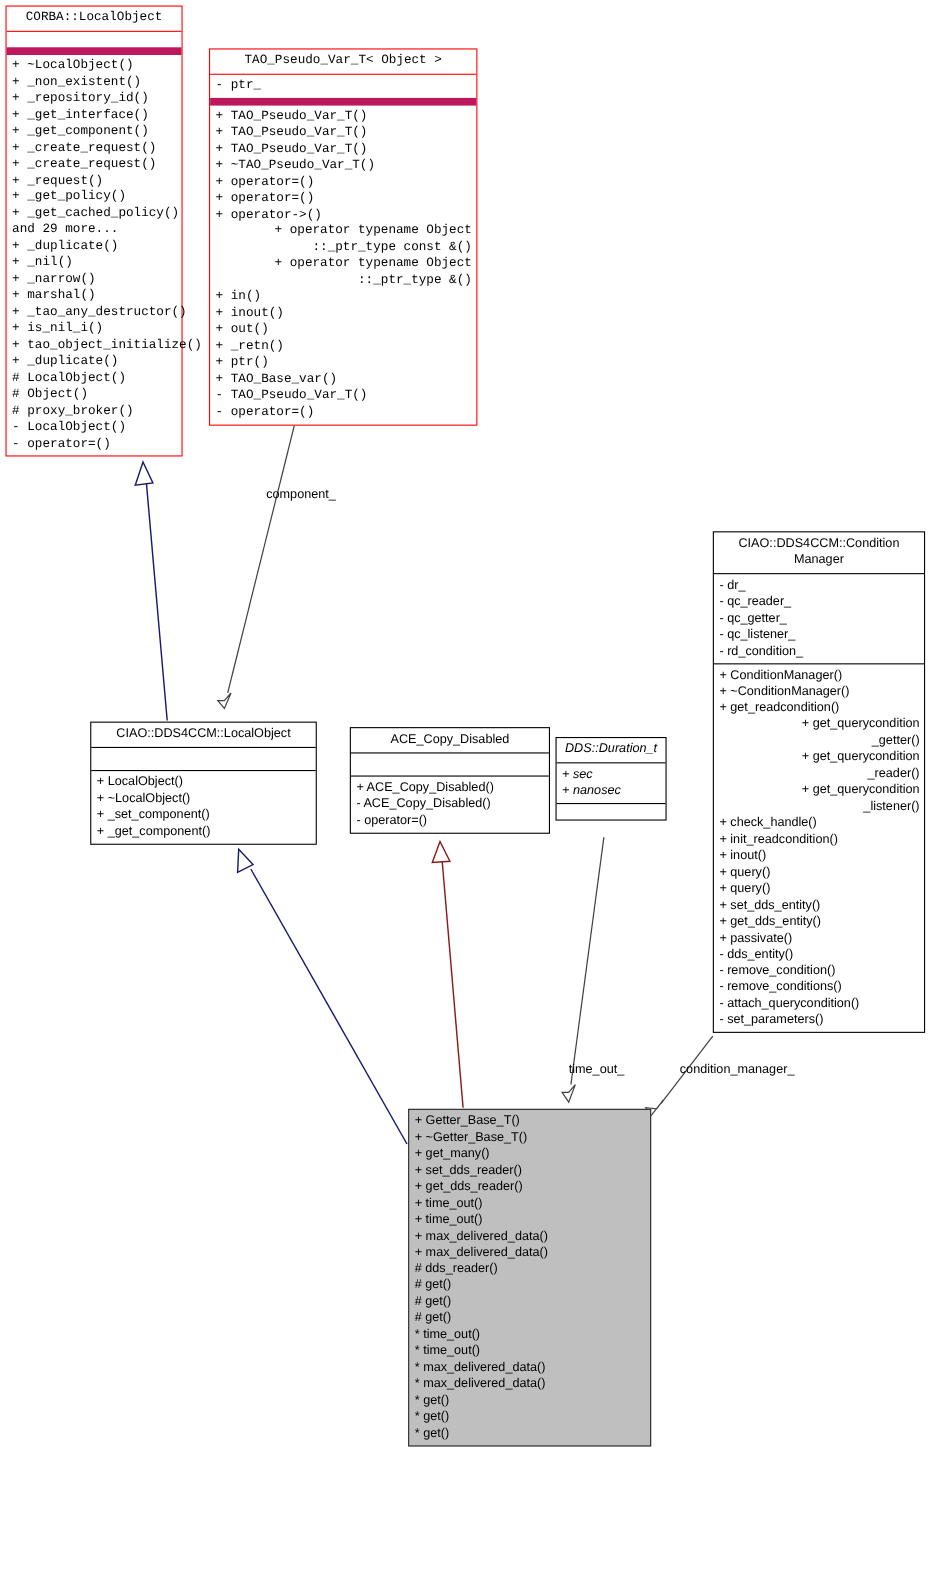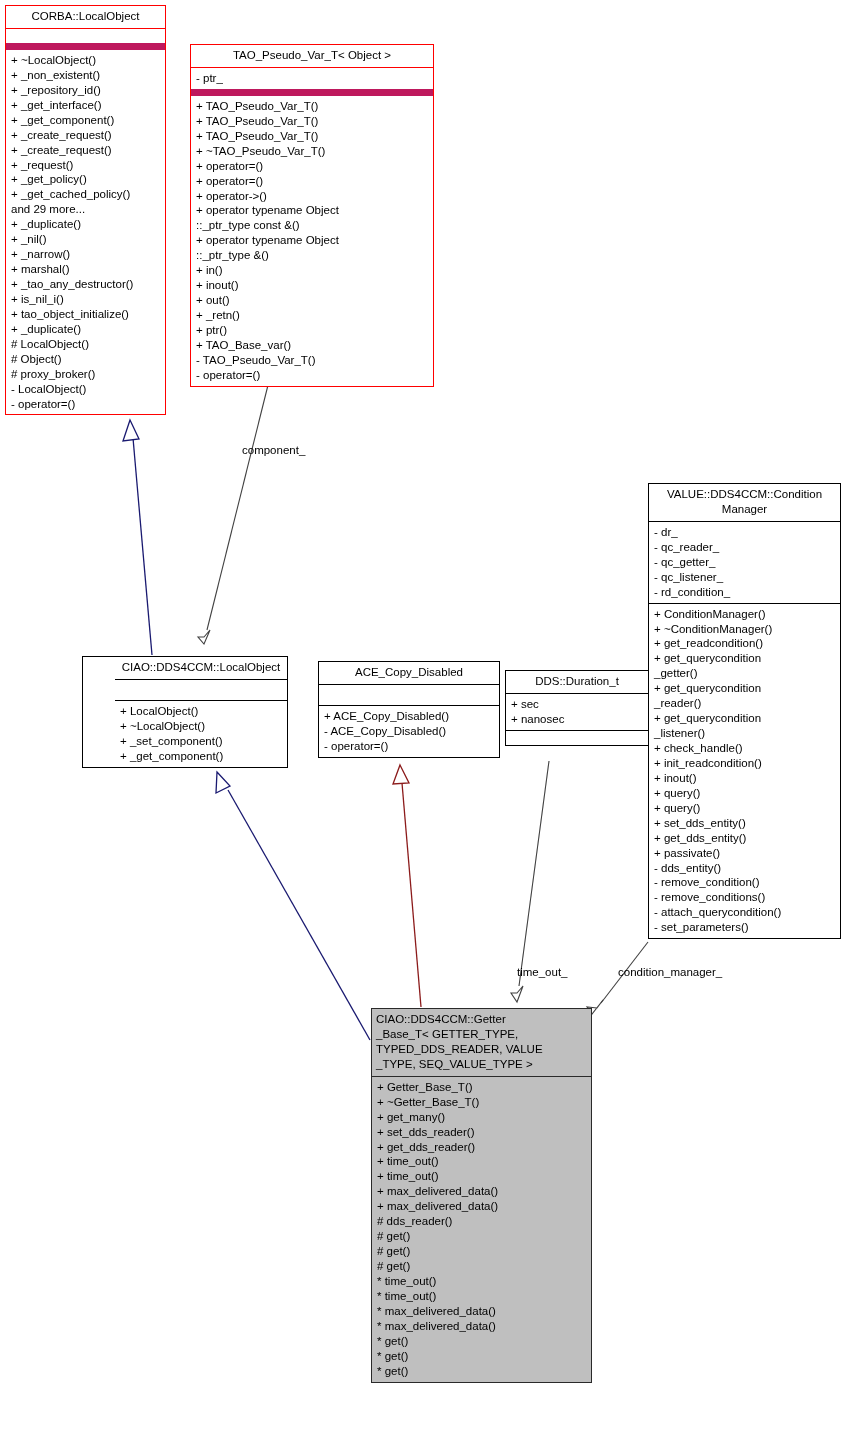--- a/index.html
+++ b/index.html
@@ -28,20 +28,21 @@
     position: absolute;
     box-sizing: border-box;
     background: #ffffff;
     border: 1px solid #000000;
     font-size: 11.5px;
     line-height: 1.30;
     color: #000000;
   }
   .uml-class.red {
     border-color: #ff0000;
+    font-family: Liberation Mono, monospace;
   }
   .uml-class.filled {
     background: #bfbfbf;
     border: 1px solid #2a2a2a;
   }
   .uml-name {
     text-align: center;
     padding: 3px 4px 4px 4px;
     white-space: pre-line;
     box-sizing: border-box;
@@ -58,35 +59,35 @@
   .uml-class.filled > .uml-attrs { border-bottom: 1px solid #2a2a2a; }
   .uml-attrs.empty {
     min-height: 21px;
   }
   .uml-ops.empty { min-height: 14px; }
   .member {
     white-space: pre;
     padding: 0;
     margin: 0;
   }
-  .member.wrap { white-space: pre-line; }
+  .member.wrap { white-space: pre-line; text-align: right; }
   .edge-label {
     position: absolute;
     font-size: 11.5px;
     font-family: "Liberation Sans", sans-serif;
     color: #000000;
     white-space: nowrap;
   }
   
   #cls-corba-localobject { left: 5px;   top: 5px;    width: 161px; }
   #cls-tao-pseudo-var    { left: 190px; top: 44px;   width: 244px; }
   #cls-condition-manager { left: 648px; top: 483px;  width: 193px; }
-  #cls-ciao-localobject  { left: 82px;  top: 656px;  width: 206px; padding-left: 32px; }
+  #cls-ciao-localobject  { left: 82px;  top: 656px;  width: 206px; }
   #cls-ace-copy-disabled { left: 318px; top: 661px;  width: 182px; }
-  #cls-dds-duration      { left: 505px; top: 670px;  width: 144px; }
+  #cls-dds-duration      { left: 505px; top: 670px;  width: 101px; font-style: italic; }
   #cls-getter-base       { left: 371px; top: 1008px; width: 221px; }
 </style>
 </head>
 <body>
 
 <div id="canvas">
 
   <svg class="edges" viewBox="0 0 847 1429" xmlns="http://www.w3.org/2000/svg">
 
     <g>
@@ -177,21 +178,21 @@
         <div class="member">+ out()</div>
         <div class="member">+ _retn()</div>
         <div class="member">+ ptr()</div>
         <div class="member">+ TAO_Base_var()</div>
         <div class="member">- TAO_Pseudo_Var_T()</div>
         <div class="member">- operator=()</div>
       </div>
   </div>
 
   <div class="uml-class" id="cls-condition-manager">
-    <div class="uml-name">VALUE::DDS4CCM::Condition
+    <div class="uml-name">CIAO::DDS4CCM::Condition
 Manager</div>
     <div class="uml-attrs">
         <div class="member">- dr_</div>
         <div class="member">- qc_reader_</div>
         <div class="member">- qc_getter_</div>
         <div class="member">- qc_listener_</div>
         <div class="member">- rd_condition_</div>
       </div>
     <div class="uml-ops">
         <div class="member">+ ConditionManager()</div>
@@ -243,24 +244,20 @@
   <div class="uml-class" id="cls-dds-duration">
     <div class="uml-name">DDS::Duration_t</div>
     <div class="uml-attrs">
         <div class="member">+ sec</div>
         <div class="member">+ nanosec</div>
       </div>
     <div class="uml-ops empty"></div>
   </div>
 
   <div class="uml-class filled" id="cls-getter-base">
-    <div class="uml-name" style="text-align:left;">CIAO::DDS4CCM::Getter
-_Base_T&lt; GETTER_TYPE,
-TYPED_DDS_READER, VALUE
-_TYPE, SEQ_VALUE_TYPE &gt;</div>
     <div class="uml-ops">
         <div class="member">+ Getter_Base_T()</div>
         <div class="member">+ ~Getter_Base_T()</div>
         <div class="member">+ get_many()</div>
         <div class="member">+ set_dds_reader()</div>
         <div class="member">+ get_dds_reader()</div>
         <div class="member">+ time_out()</div>
         <div class="member">+ time_out()</div>
         <div class="member">+ max_delivered_data()</div>
         <div class="member">+ max_delivered_data()</div>

